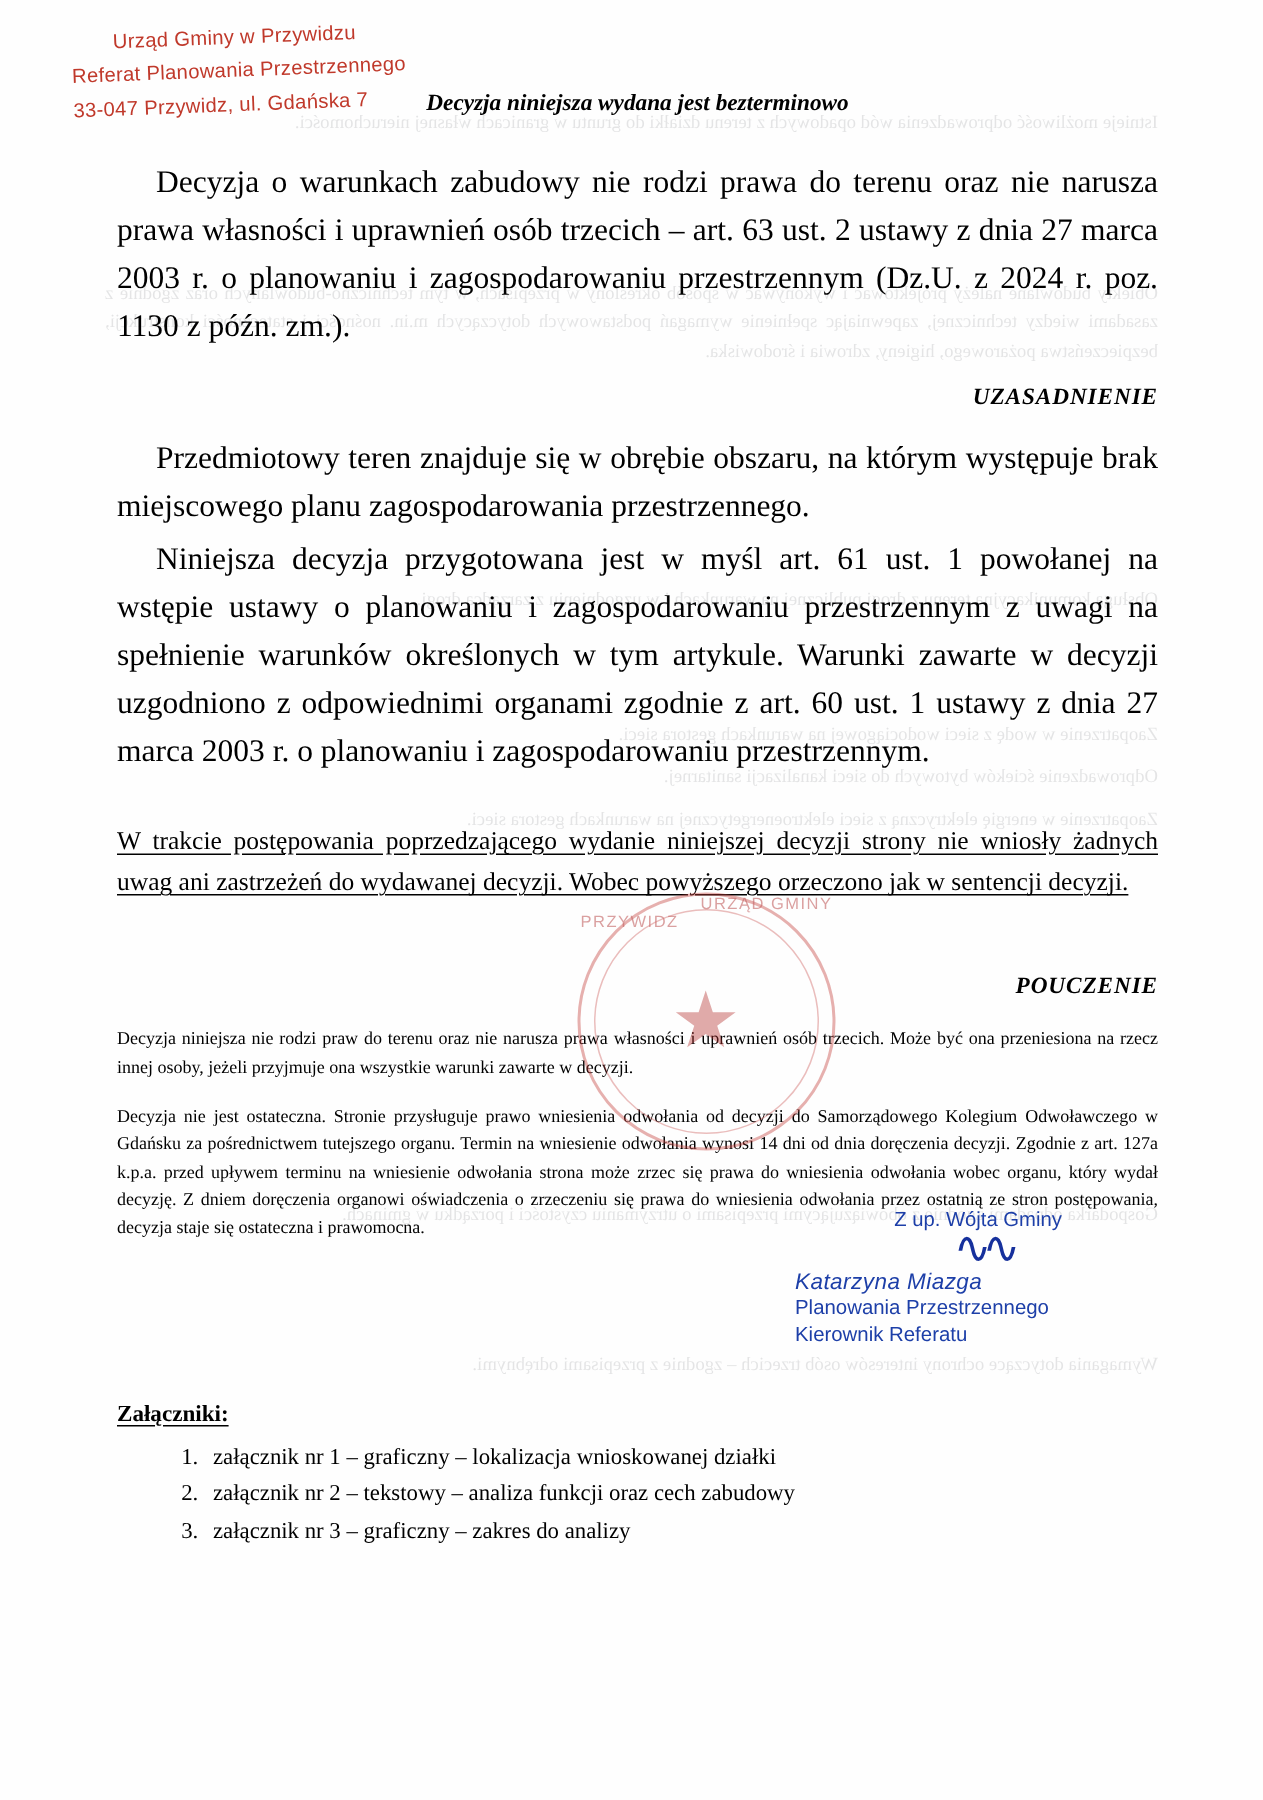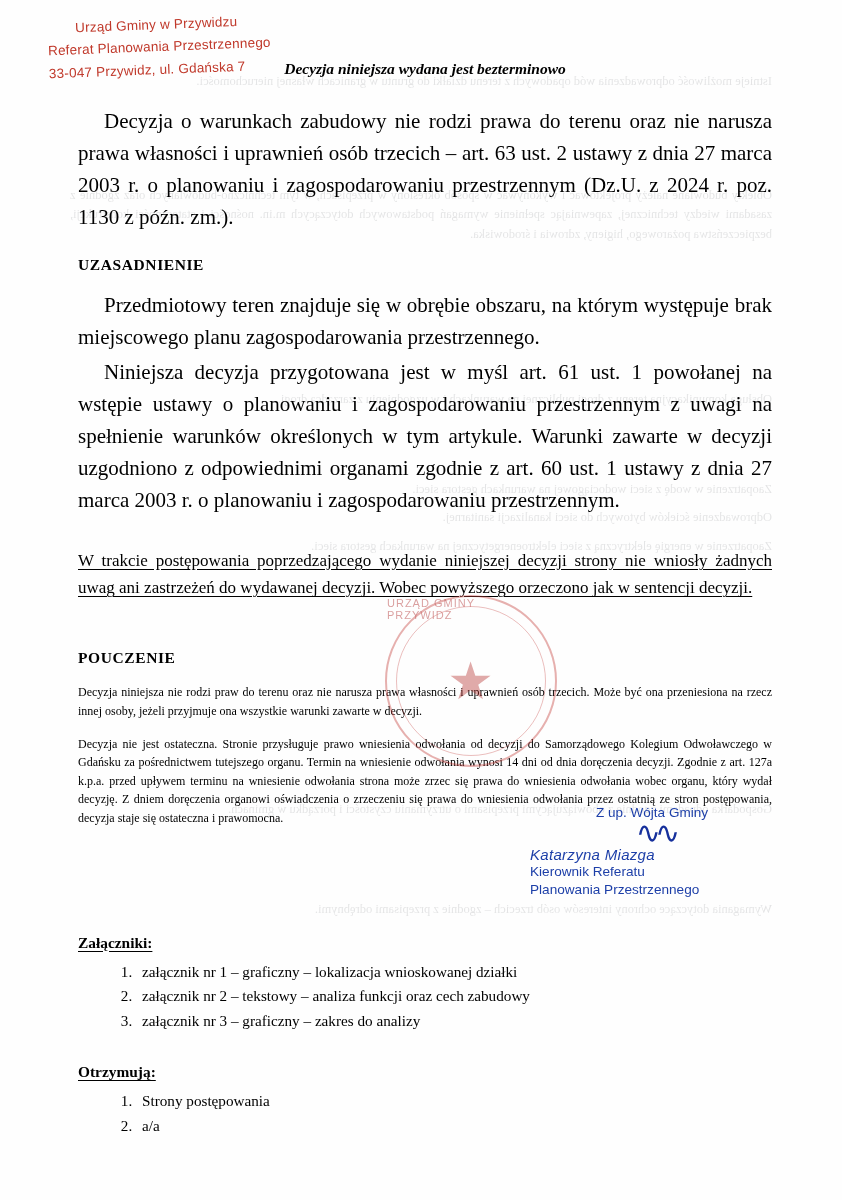--- a/index.html
+++ b/index.html
@@ -68,25 +68,26 @@
     font-style: italic;
   }
   .para {
     font-size: 21px;
     line-height: 1.52;
     text-align: justify;
     margin: 0 0 4px 0;
     text-indent: 26px;
   }
   .section-head {
-    text-align: left;
+    text-align: right;
     font-weight: bold;
     font-size: 15.5px;
     letter-spacing: 0.6px;
     margin: 22px 0 16px 0;
+    font-style: italic;
   }
   .gap-lg { height: 26px; }
   .underlined-block {
     font-size: 17px;
     line-height: 1.6;
     text-align: justify;
     text-decoration: underline;
     text-underline-offset: 3px;
     margin: 0;
   }
@@ -175,21 +176,21 @@
   }
   .seal-text {
     position: absolute;
     inset: 0;
     color: rgba(175, 45, 45, 0.6);
     font-family: "Liberation Sans", sans-serif;
     font-size: 11px;
     letter-spacing: 1px;
   }
   .seal-top {
-    top: 16px; left: 0; right: 0; text-align: left;
+    top: 16px; left: 0; right: 0; text-align: right;
   }
   .seal-bottom {
     bottom: 16px; left: 0; right: 0; 
   }
   .seal-eagle {
     position: absolute;
     left: 50%; top: 50%;
     transform: translate(-50%, -50%);
     font-size: 52px;
     color: rgba(180, 50, 48, 0.55);
@@ -258,41 +259,34 @@
       <div class="heading-ul">Załączniki:</div>
       <ol class="numlist">
         <li>załącznik nr 1 – graficzny – lokalizacja wnioskowanej działki</li>
         <li>załącznik nr 2 – tekstowy – analiza funkcji oraz cech zabudowy</li>
         <li>załącznik nr 3 – graficzny – zakres do analizy</li>
       </ol>
     </div>
 
     <div style="height:30px;"></div>
 
-    <div>
-      <div class="heading-ul">Otrzymują:</div>
-      <ol class="numlist">
-        <li>Strony postępowania</li>
-        <li>a/a</li>
-      </ol>
-    </div>
 
     <div style="height:34px;"></div>
 
   </div>
 
   <div class="seal">
     <div class="seal-text">
       <div class="seal-top">URZĄD GMINY</div>
       <div class="seal-eagle">★</div>
       <div class="seal-bottom">PRZYWIDZ</div>
     </div>
   </div>
 
   <div class="signature">
     <div class="sig-top">Z up. Wójta Gminy</div>
     <div class="sig-scribble">∿∿</div>
     <div class="sig-name">Katarzyna Miazga</div>
+    <div class="sig-role">Planowania Przestrzennego</div>
     <div class="sig-role">Kierownik Referatu</div>
-    <div class="sig-role">Planowania Przestrzennego</div>
   </div>
 
 </div>
 
 </body></html>

